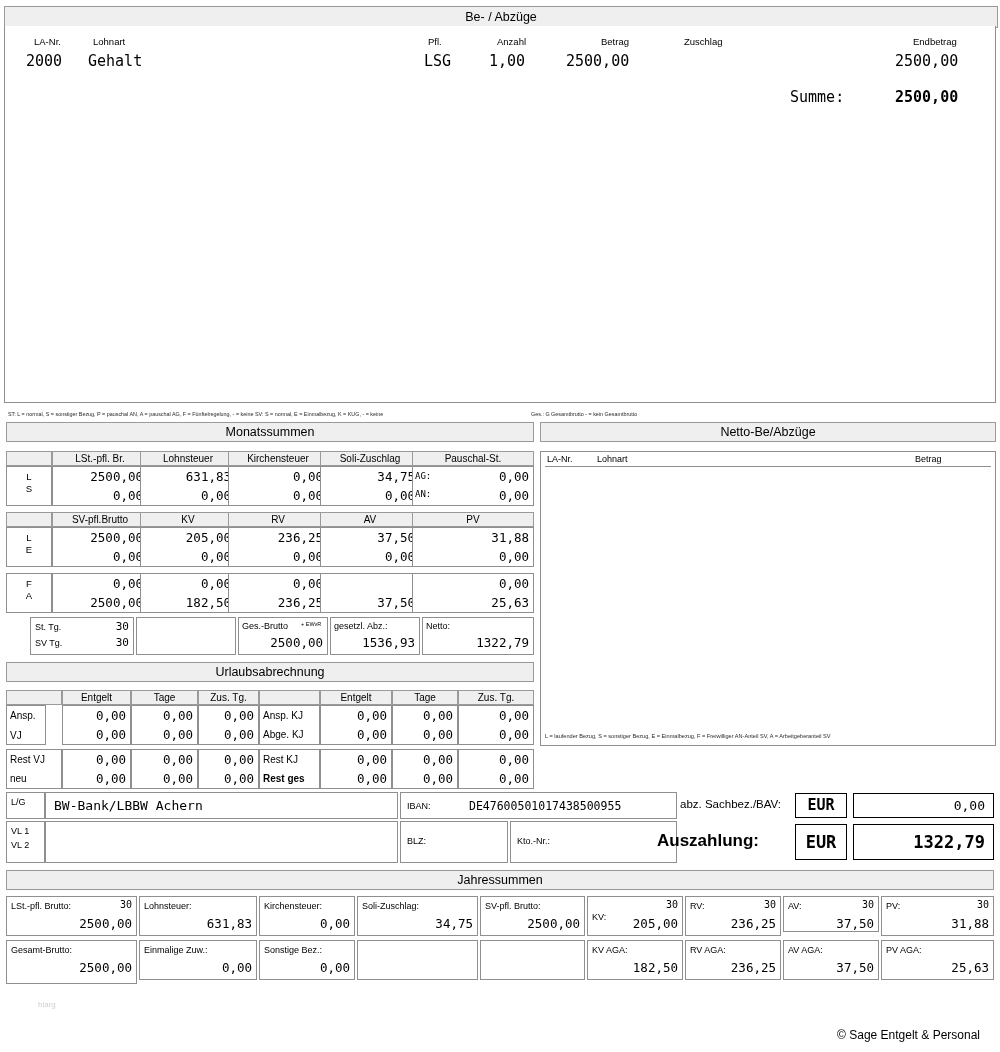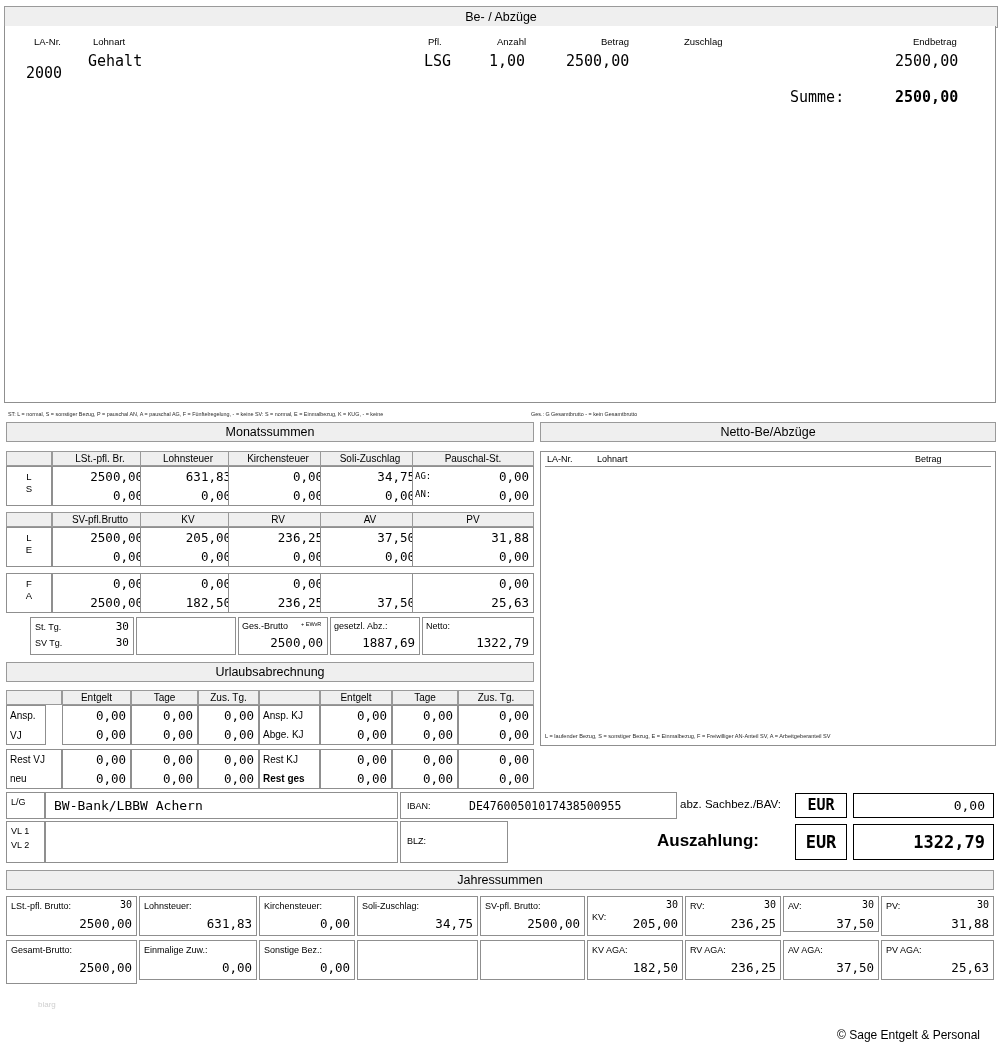--- a/index.html
+++ b/index.html
@@ -156,21 +156,21 @@
   <div class="abs" id="top-frame"></div>
 
   <div class="top-col-head" style="left:34px; top:36px;">LA-Nr.</div>
   <div class="top-col-head" style="left:93px; top:36px;">Lohnart</div>
   <div class="top-col-head" style="left:428px; top:36px;">Pfl.</div>
   <div class="top-col-head" style="left:497px; top:36px;">Anzahl</div>
   <div class="top-col-head" style="left:601px; top:36px;">Betrag</div>
   <div class="top-col-head" style="left:684px; top:36px;">Zuschlag</div>
   <div class="top-col-head" style="left:913px; top:36px;">Endbetrag</div>
 
-  <div class="top-val" style="left:26px; top:64px;text-align:right;">2000</div>
+  <div class="top-val" style="left:26px; top:52px;text-align:right;">2000</div>
   <div class="top-val" style="left:88px; top:52px;">Gehalt</div>
   <div class="top-val" style="left:424px; top:52px;">LSG</div>
   <div class="top-val" style="left:489px; top:52px;">1,00</div>
   <div class="top-val" style="left:566px; top:52px;">2500,00</div>
   <div class="top-val" style="left:895px; top:52px;">2500,00</div>
 
   <div class="top-val" style="left:790px; top:88px;">Summe:</div>
   <div class="top-val" style="left:895px; top:88px; font-weight:bold;">2500,00</div>
 
   <div class="footnote" style="left:8px; top:411px;">ST: L = normal, S = sonstiger Bezug, P = pauschal AN, A = pauschal AG, F = Fünftelregelung, - = keine   SV: S = normal, E = Einmalbezug, K = KUG, - = keine</div>
@@ -284,21 +284,21 @@
     </div>
   </div>
   <div class="box abs" style="left:136px; top:617px; width:100px; height:38px;"></div>
   <div class="box abs" style="left:238px; top:617px; width:90px; height:38px;">
     <span class="lbl" style="position:absolute; left:3px; top:3px;">Ges.-Brutto</span>
     <span style="position:absolute; left:62px; top:3px; font-size:5.5px;">+ EWvR</span>
     <span class="mono" style="position:absolute; right:4px; top:17px; font-size:12.5px;">2500,00</span>
   </div>
   <div class="box abs" style="left:330px; top:617px; width:90px; height:38px;">
     <span class="lbl" style="position:absolute; left:3px; top:3px;">gesetzl. Abz.:</span>
-    <span class="mono" style="position:absolute; right:4px; top:17px; font-size:12.5px;">1887,69</span>
+    <span class="mono" style="position:absolute; right:4px; top:17px; font-size:12.5px;">1536,93</span>
   </div>
   <div class="box abs" style="left:422px; top:617px; width:112px; height:38px;">
     <span class="lbl" style="position:absolute; left:3px; top:3px;">Netto:</span>
     <span class="mono" style="position:absolute; right:4px; top:17px; font-size:12.5px;">1322,79</span>
   </div>
 
   <div class="panel-band" style="left:540px; top:422px; width:456px;">Netto-Be/Abzüge</div>
   <div class="netto-frame" style="left:540px; top:451px; width:456px; height:295px;"></div>
   <div class="abs lbl" style="left:547px; top:454px;">LA-Nr.</div>
   <div class="abs lbl" style="left:597px; top:454px;">Lohnart</div>
@@ -398,20 +398,24 @@
     <span class="lbl" style="position:absolute; left:4px; top:4px;">VL 1</span>
     <span class="lbl" style="position:absolute; left:4px; top:18px;">VL 2</span>
   </div>
   <div class="box abs" style="left:45px; top:821px; width:353px; height:42px;">
     <span class="mono" style="position:absolute; left:8px; top:5px; font-size:12px;"></span>
   </div>
   <div class="box abs" style="left:400px; top:821px; width:108px; height:42px;">
     <span class="lbl" style="position:absolute; left:6px; top:14px;">BLZ:</span>
     <span class="mono" style="position:absolute; right:6px; top:12px; font-size:11.5px;"></span>
   </div>
+  <div class="box abs" style="left:510px; top:821px; width:167px; height:42px;">
+    <span class="lbl" style="position:absolute; left:6px; top:14px;">Kto.-Nr.:</span>
+    <span class="mono" style="position:absolute; right:6px; top:12px; font-size:11.5px;"></span>
+  </div>
 
   <div class="abs" style="left:680px; top:798px; font-size:11.5px;">abz. Sachbez./BAV:</div>
   <div class="euro-box abs" style="left:795px; top:793px; width:52px; height:25px;">EUR</div>
   <div class="box abs" style="left:853px; top:793px; width:141px; height:25px; border-color:#000;">
     <span class="mono" style="position:absolute; right:8px; top:4px; font-size:13px;">0,00</span>
   </div>
 
   <div class="abs" style="left:657px; top:831px; font-size:17px; font-weight:bold;">Auszahlung:</div>
   <div class="euro-box abs" style="left:795px; top:824px; width:52px; height:36px; line-height:34px; font-size:17px;">EUR</div>
   <div class="box abs" style="left:853px; top:824px; width:141px; height:36px; border-color:#000;">

